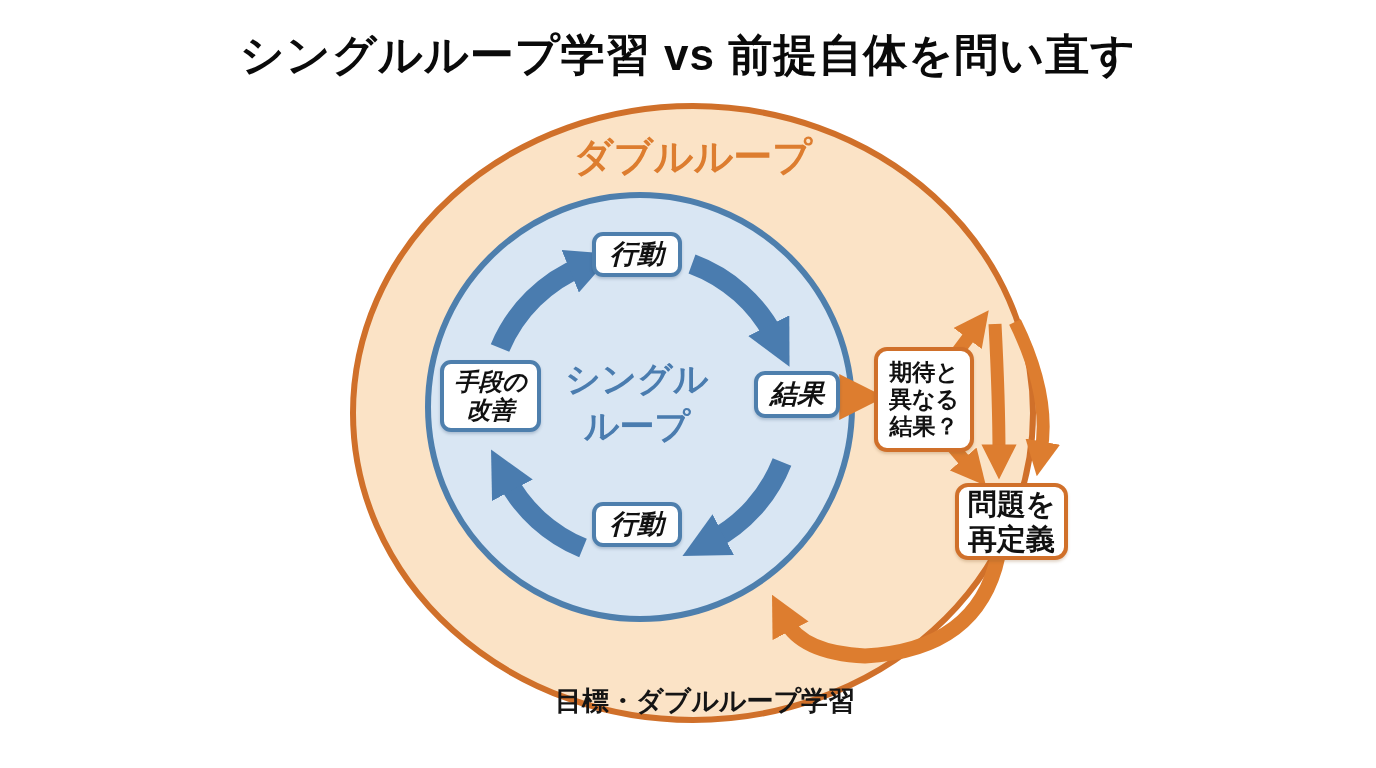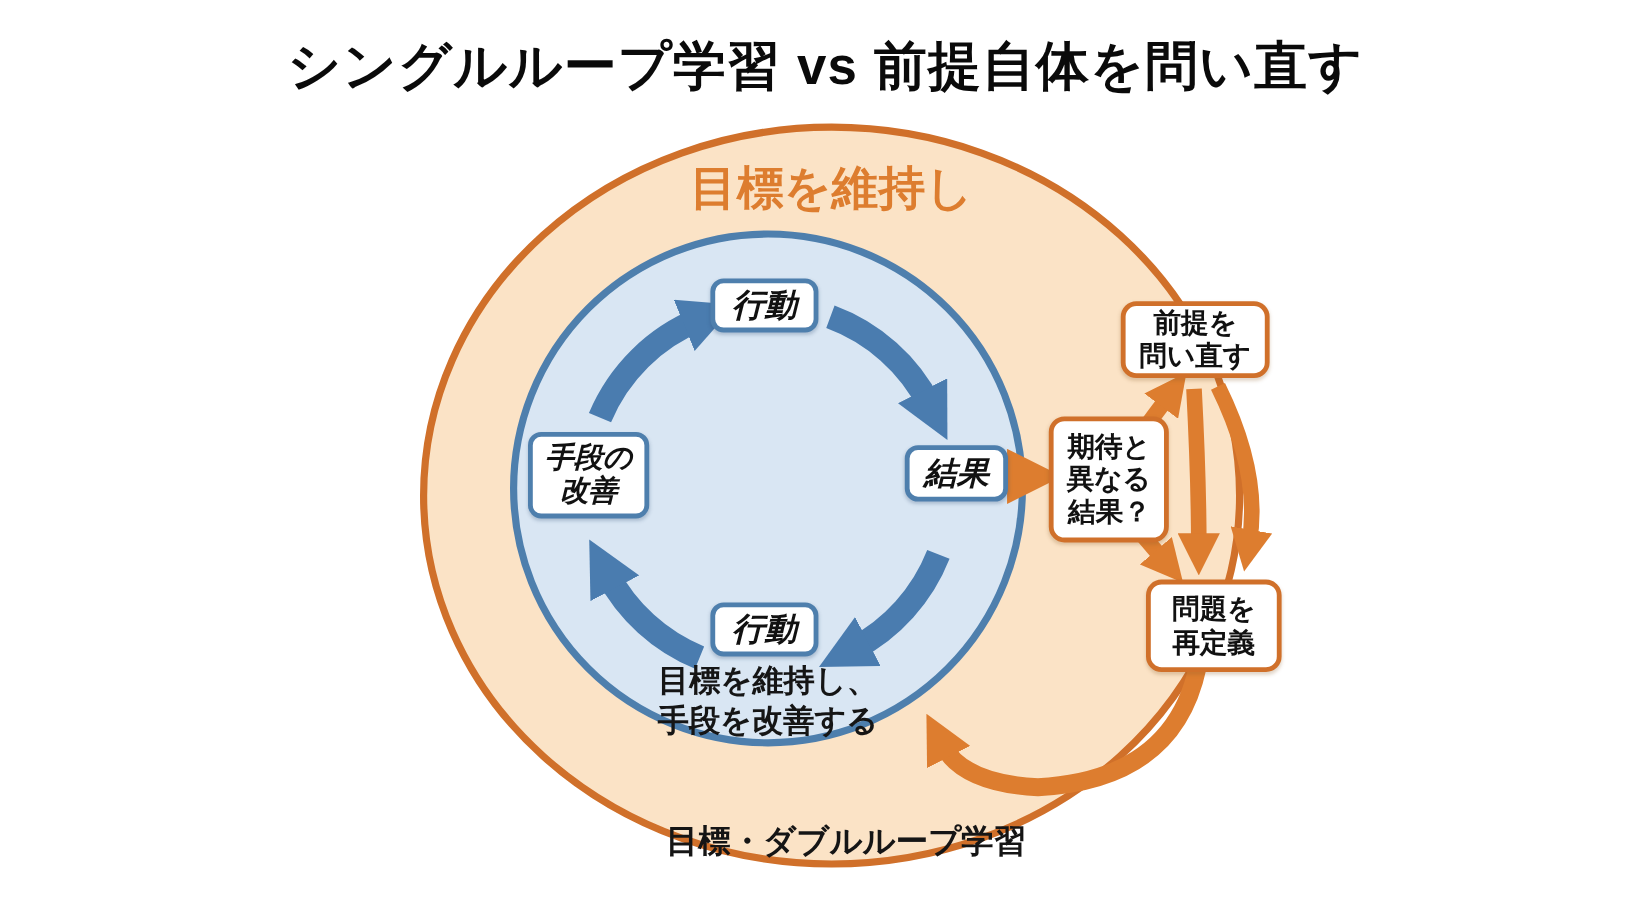--- a/index.html
+++ b/index.html
@@ -60,33 +60,31 @@
     <path class="blue-arc" d="M 500 348 A 152 152 0 0 1 583 266" marker-end="url(#headBlue)"></path>
 
     <path class="orange-arrow" stroke-width="17" d="M 821 397 L 853 397" marker-end="url(#headOrange)"></path>
     <path class="orange-arrow" stroke-width="13" d="M 950 362 L 974 330" marker-end="url(#headOrange)"></path>
     <path class="orange-arrow" stroke-width="13" d="M 995 324 Q 999 400 999 455" marker-end="url(#headOrange)"></path>
     <path class="orange-arrow" stroke-width="13" d="M 1015 322 Q 1051 395 1041 452" marker-end="url(#headOrange)"></path>
     <path class="orange-arrow" stroke-width="13" d="M 947 440 L 970 467" marker-end="url(#headOrange)"></path>
     <path class="orange-arrow" stroke-width="15" d="M 998 556 Q 978 650 865 656 Q 802 653 785 620" marker-end="url(#headOrange)"></path>
   </svg>
 
-  <div class="loop-label" style="left:520px;top:130px;width:346px;font-size:39px;color:var(--orange,#DD7D2F);">目標を維持し</div>
+  <div class="loop-label" style="left:520px;top:130px;width:346px;font-size:39px;color:var(--orange,#DD7D2F);">ダブルループ</div>
+  <div class="loop-label" style="left:532px;top:356px;width:210px;font-size:35px;color:var(--blue,#4A7CAF);">シングル
+ループ</div>
 
   <div class="node blue-border" style="left:592px;top:232px;width:82px;height:37px;font-size:27px;">行動</div>
   <div class="node blue-border" style="left:754px;top:371px;width:78px;height:39px;font-size:27px;">結果</div>
   <div class="node blue-border" style="left:592px;top:502px;width:82px;height:37px;font-size:27px;">行動</div>
   <div class="node blue-border" style="left:440px;top:360px;width:93px;height:64px;font-size:24px;">手段の
 改善</div>
 
-  <div class="node orange-border" style="left:934px;top:251px;width:116px;height:56px;font-size:23px;">前提を
-問い直す</div>
-  <div class="node orange-border" style="left:874px;top:347px;width:92px;height:97px;font-size:23px;text-align:right;">期待と
+  <div class="node orange-border" style="left:874px;top:347px;width:92px;height:97px;font-size:23px;">期待と
 異なる
 結果？</div>
-  <div class="node orange-border" style="left:955px;top:483px;width:105px;height:69px;font-size:23px;">問題を
+  <div class="node orange-border" style="left:955px;top:483px;width:105px;height:69px;font-size:29px;">問題を
 再定義</div>
 
-  <div class="caption" style="left:460px;top:551px;width:360px;font-size:26px;line-height:1.25;">目標を維持し、
-手段を改善する</div>
   <div class="caption" style="left:530px;top:683px;width:350px;font-size:27px;">目標・ダブルループ学習</div>
 
 </div>
 
 </body></html>

